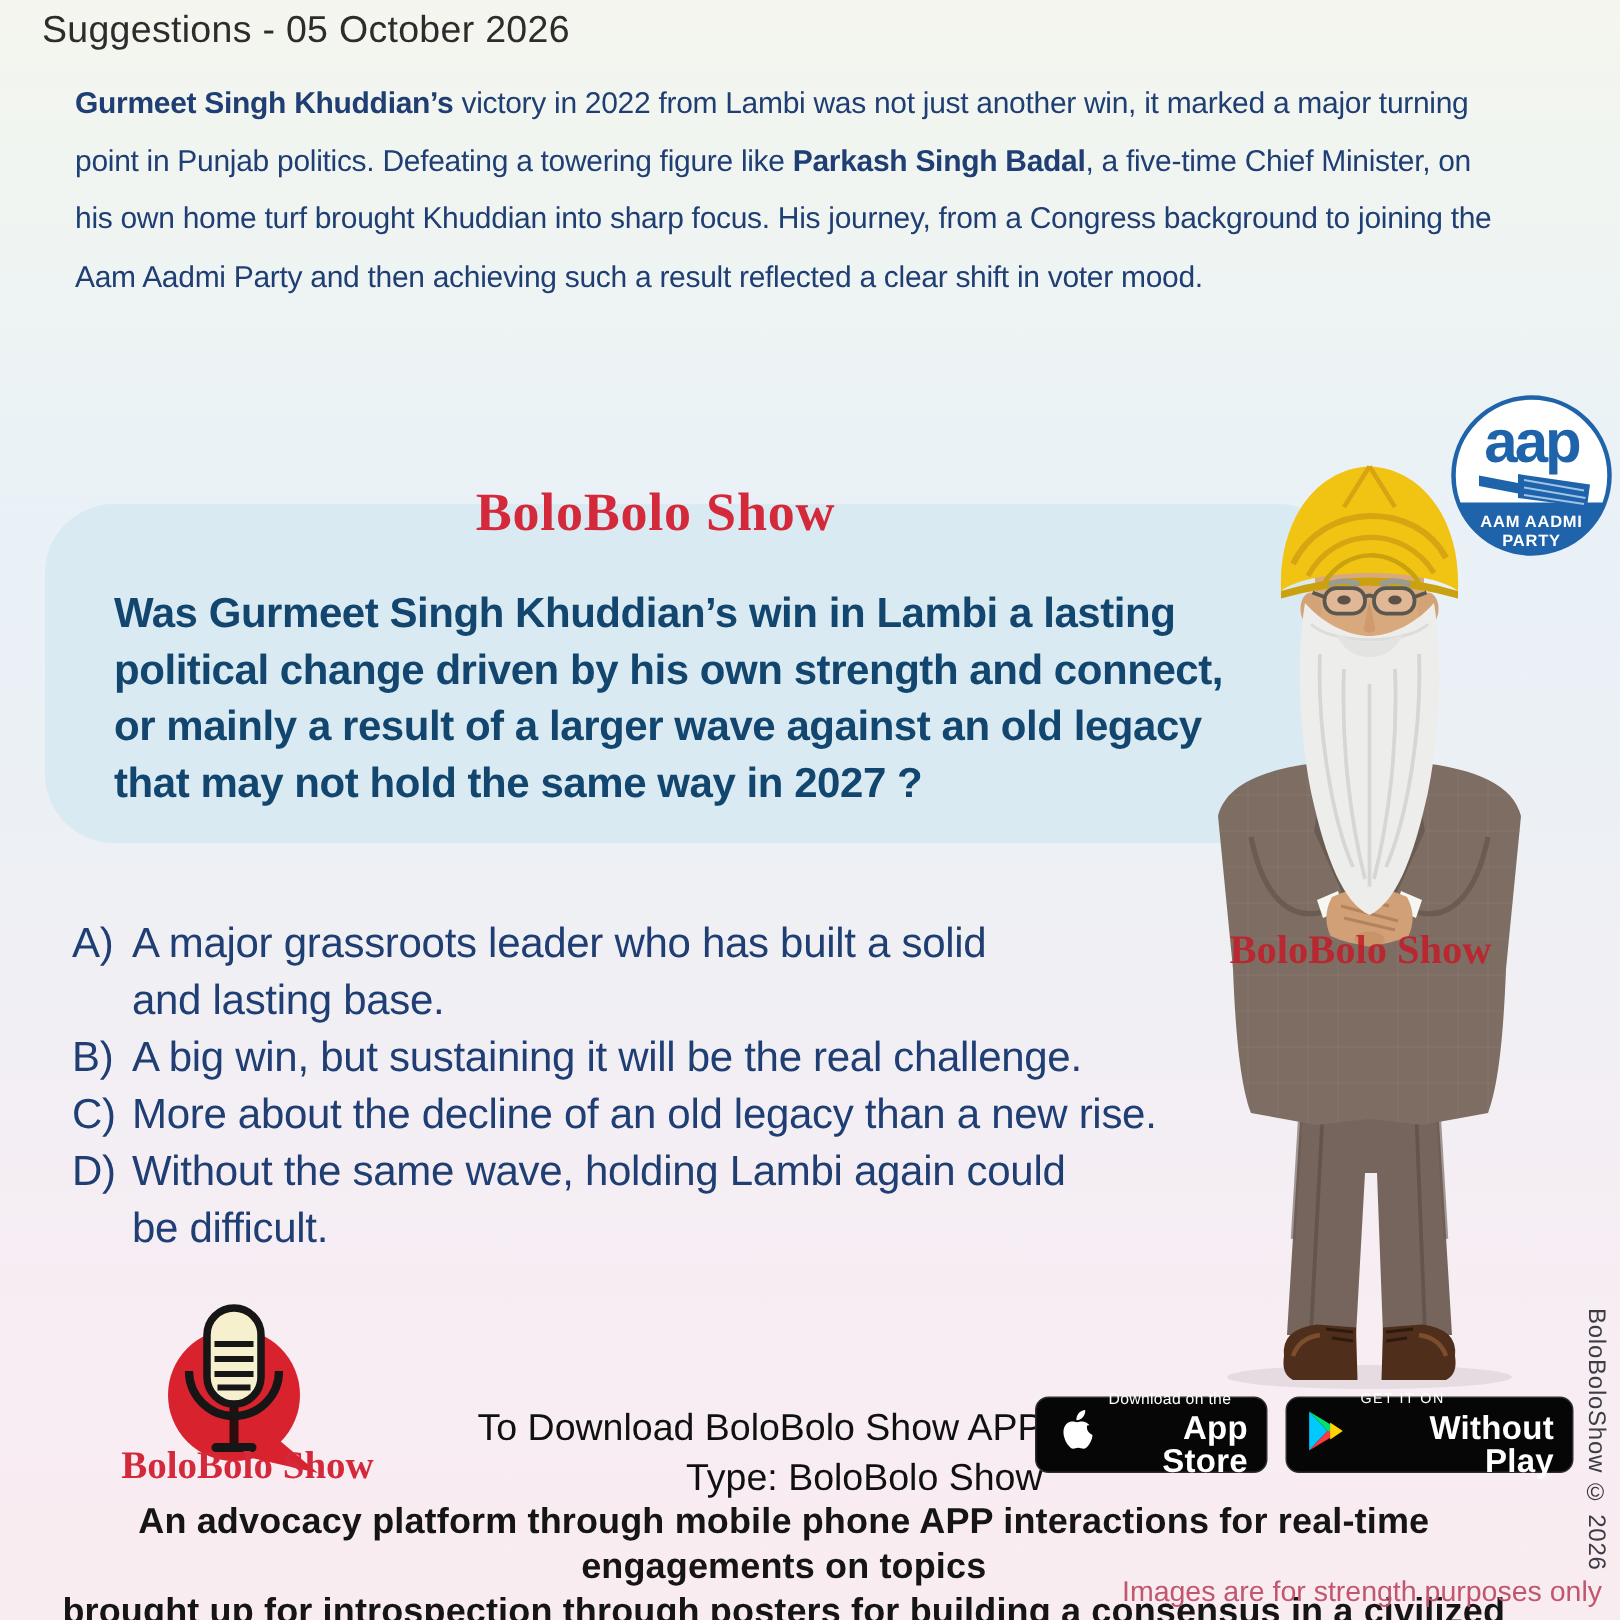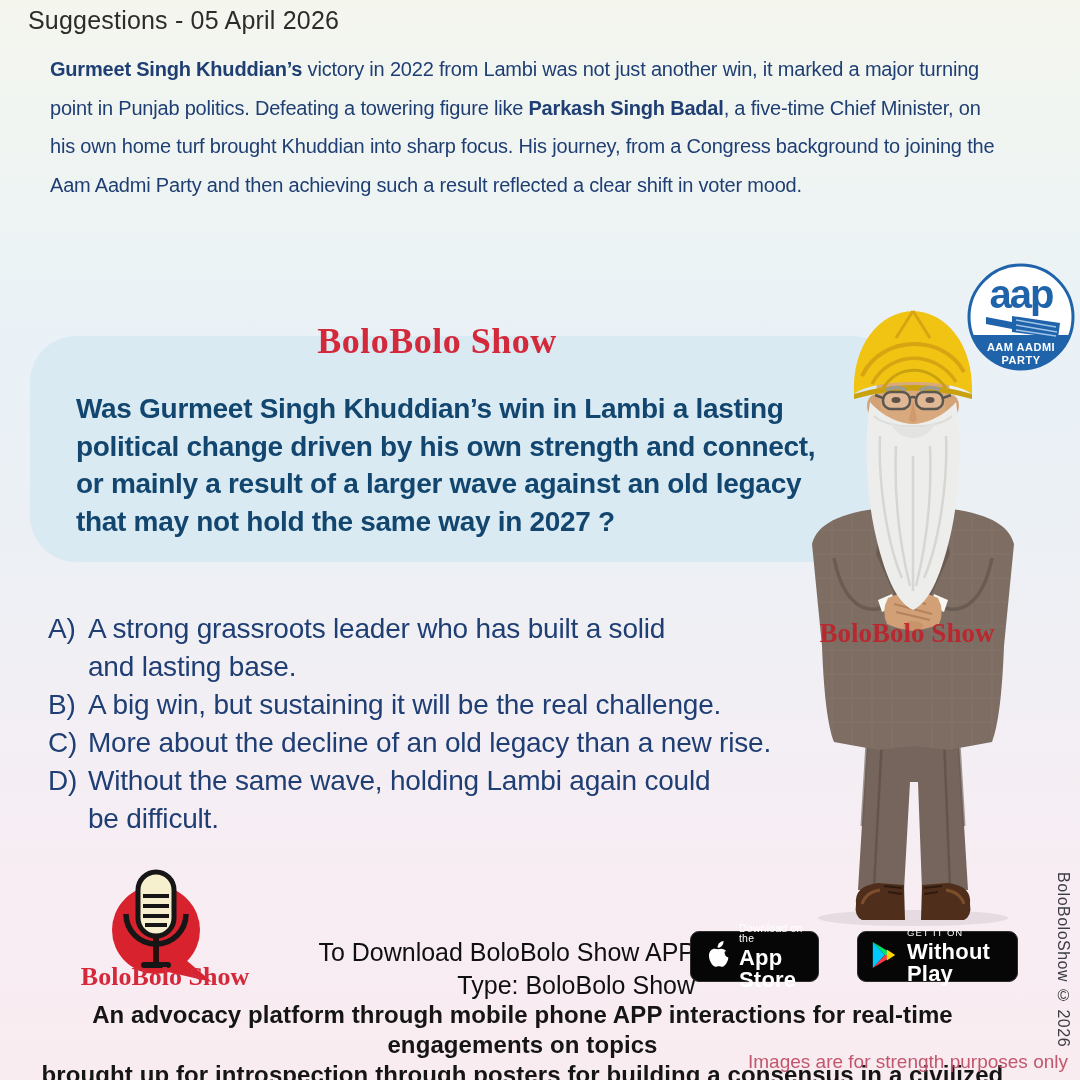--- a/index.html
+++ b/index.html
@@ -30,53 +30,53 @@
     font-family:"Liberation Serif",serif;font-weight:bold;font-size:27px;color:rgba(195,28,40,.85);}
   .aap-logo{position:absolute;left:966px;top:262px;width:110px;height:110px;z-index:3;}
 
   .mic-logo{position:absolute;left:102px;top:866px;width:112px;height:128px;z-index:2;}
   .footer-logo-text{position:absolute;left:55px;top:962px;width:220px;text-align:center;z-index:2;
     font-family:"Liberation Serif",serif;font-weight:bold;font-size:26px;color:var(--crimson,#d4293a);}
   .download-block{position:absolute;left:305px;top:936px;width:390px;text-align:right;
     font-size:25px;line-height:33px;color:#101010;z-index:2;}
   .badge{position:absolute;top:931px;height:51px;background:#060606;border:1px solid #2e2e2e;border-radius:9px;
     display:flex;align-items:center;box-sizing:border-box;padding:0 12px;gap:9px;z-index:2;cursor:pointer;}
-  .badge-appstore{left:690px;width:129px;}
-  .badge-gplay{left:857px;width:161px;}
+  .badge-appstore{left:690px;width:155px;}
+  .badge-gplay{left:857px;width:192px;}
   .badge-txt{display:flex;flex-direction:column;justify-content:center;color:#fff;line-height:1;}
   .badge-small{font-size:10.5px;letter-spacing:.2px;margin-bottom:3px;}
   .badge-small.caps{letter-spacing:1px;font-size:9.5px;}
-  .badge-big{font-size:22px;font-weight:600;letter-spacing:.2px;}
+  .badge-big{font-size:22px;font-weight:600;letter-spacing:.2px;text-align:right;}
   .advocacy{position:absolute;left:15px;top:1000px;width:1015px;text-align:center;z-index:2;
     font-size:24px;font-weight:bold;line-height:30px;color:var(--ink,#151515);letter-spacing:.1px;}
   .copyright-vert{position:absolute;right:8px;top:872px;height:190px;z-index:2;
     writing-mode:vertical-rl;font-size:16px;color:#3c3c44;letter-spacing:.5px;}
   .disclaimer{position:absolute;right:12px;top:1051px;z-index:2;
     font-size:19px;color:var(--disclaimer-pink,#c2566c);}
 </style>
 </head>
 <body>
 
 <div class="canvas">
 
-  <div class="suggestions">Suggestions - 05 April 2026</div>
+  <div class="suggestions">Suggestions - 05 October 2026</div>
 
   <p class="intro"><b>Gurmeet Singh Khuddian’s</b><span> victory in 2022 from Lambi was not just another win, it marked a major turning point in Punjab politics. Defeating a towering figure like </span><b>Parkash Singh Badal</b><span>, a five-time Chief Minister, on his own home turf brought Khuddian into sharp focus. His journey, from a Congress background to joining the Aam Aadmi Party and then achieving such a result reflected a clear shift in voter mood.</span></p>
 
   <div class="question-box"></div>
 
   <div class="show-title">BoloBolo Show</div>
 
   <div class="question-text">Was Gurmeet Singh Khuddian’s win in Lambi a lasting political change driven by his own strength and connect, or mainly a result of a larger wave against an old legacy that may not hold the same way in 2027 ?</div>
 
   <div class="options">
     <div class="option">
       <span class="opt-label">A)</span>
       <span class="opt-text">
-        <span class="opt-line">A strong grassroots leader who has built a solid</span>
+        <span class="opt-line">A major grassroots leader who has built a solid</span>
           <span class="opt-line">and lasting base.</span>
       </span>
     </div>
     <div class="option">
       <span class="opt-label">B)</span>
       <span class="opt-text">
         <span class="opt-line">A big win, but sustaining it will be the real challenge.</span>
           <span class="opt-line"></span>
       </span>
     </div>

